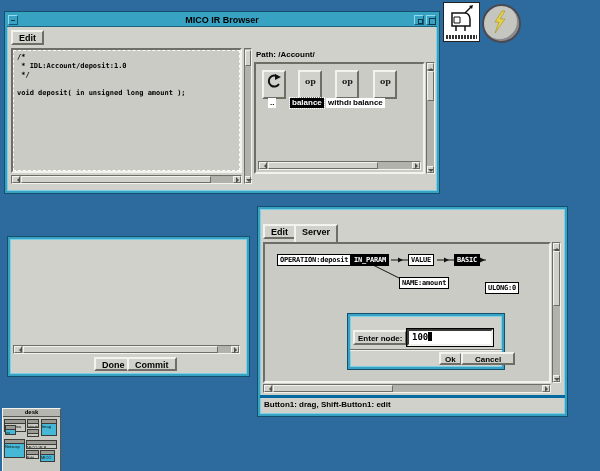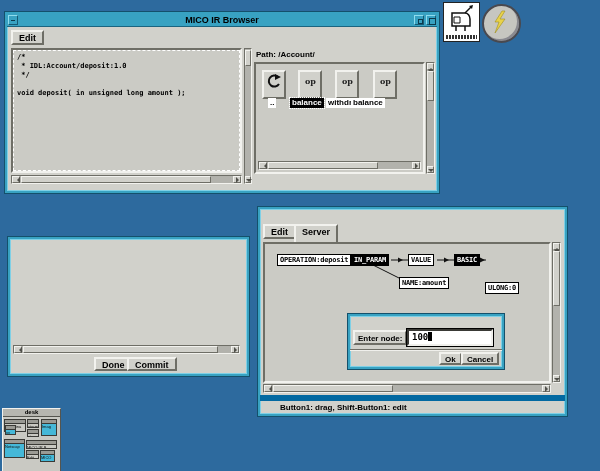--- a/index.html
+++ b/index.html
@@ -222,31 +222,31 @@
   </div>
   <div class="sb" style="left:3px;top:175px;width:288px;height:9px;">
     <div class="arr" style="left:0;top:0;">
         <div class="tri l" style="left:1px;"></div>
       </div>
     <div class="thumb" style="left:9px;top:0;width:120px;height:7px;"></div>
     <div class="arr" style="right:0;top:0;">
         <div class="tri r"></div>
       </div>
   </div>
-  <div style="position:absolute;left:0;top:186px;width:100%;height:14px;border-top:6px solid #0369a1;font:bold 8px 'Liberation Sans',sans-serif;line-height:14px;padding-left:20px;box-sizing:border-box;">Button1: drag, Shift-Button1: edit</div>
+  <div style="position:absolute;left:0;top:186px;width:100%;height:14px;border-top:3px solid #0369a1;font:bold 8px 'Liberation Sans',sans-serif;line-height:14px;padding-left:4px;box-sizing:border-box;">Button1: drag, Shift-Button1: edit</div>
 </div>
 
 <div class="win" style="left:348px;top:314px;width:152px;height:51px;z-index:5;">
   <div class="btn raised" style="left:3px;top:14px;height:15px;font-size:8px;padding:2px 3px;">Enter node:</div>
   <div style="position:absolute;left:57px;top:13px;width:86px;height:17px;background:#fff;border:2px solid;border-color:#3a3a36 #f0f0ec #f0f0ec #3a3a36;outline:1px solid #000;box-sizing:border-box;font:bold 9px 'DejaVu Sans Mono',monospace;line-height:13px;padding-left:3px;">
     <span>100</span><span class="caret"></span>
   </div>
   <div style="position:absolute;left:0;top:33px;width:100%;height:1px;background:#f0f0ec;border-top:1px solid #6e6e66;"></div>
   <div class="btn raised" style="left:89px;top:36px;height:13px;font-size:8px;padding:1px 4px;">Ok</div>
-  <div class="btn raised" style="left:111px;top:36px;height:13px;font-size:8px;padding:1px 4px;text-align:right;">Cancel</div>
+  <div class="btn raised" style="left:111px;top:36px;height:13px;font-size:8px;padding:1px 12px;text-align:right;">Cancel</div>
 </div>
 
 <div style="position:absolute;left:2px;top:408px;width:57px;height:62px;background:#c9c9c3;border:1px solid;border-color:#f2f2ee #55554f #55554f #f2f2ee;">
   <div style="height:7px;background:#b6b6b0;border-bottom:1px solid #55554f;font:bold 6px 'Liberation Sans',sans-serif;text-align:center;line-height:7px;">desk</div>
   <div style="position:relative;width:100%;height:54px;">
     <div class="mini gray" style="left:1px;top:2px;width:22px;height:13px;"><div class="mtb"></div><span>xTermina</span></div>
     <div class="mini gray" style="left:24px;top:2px;width:12px;height:9px;"><div class="mtb"></div><span>xterm</span></div>
     <div class="mini cyan" style="left:38px;top:2px;width:16px;height:17px;"><div class="mtb"></div><span>Imag</span></div>
     <div class="mini cyan" style="left:2px;top:8px;width:11px;height:10px;"><div class="mtb"></div><span>xv</span></div>
     <div class="mini gray" style="left:24px;top:12px;width:12px;height:8px;"><div class="mtb"></div><span>xterm</span></div>

